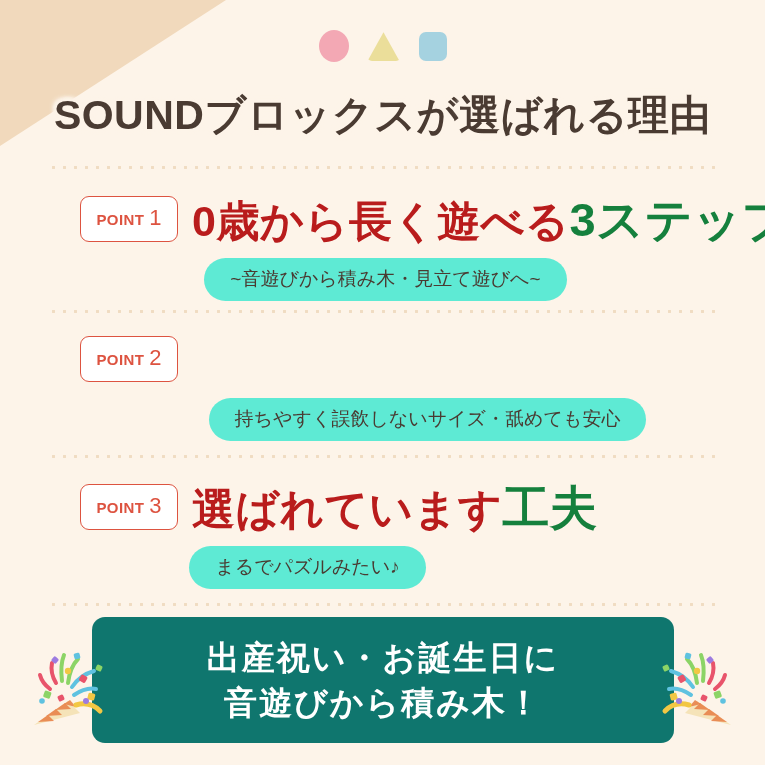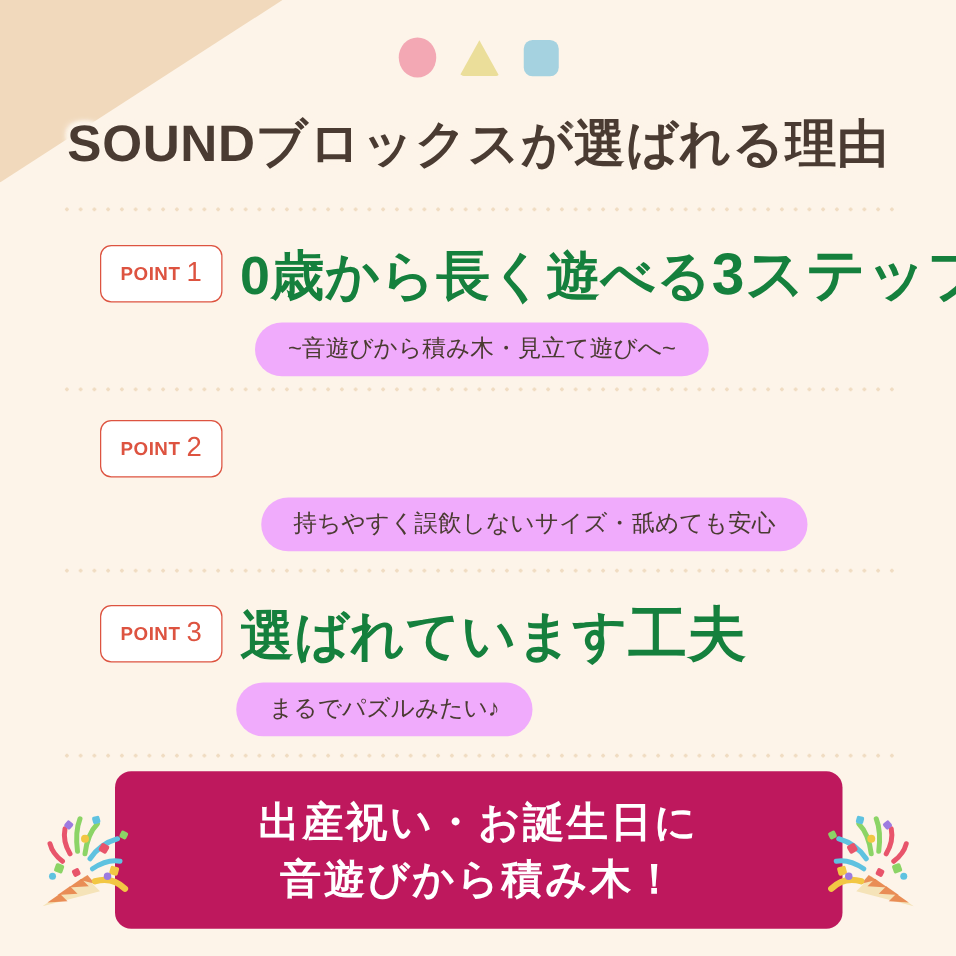--- a/index.html
+++ b/index.html
@@ -147,40 +147,40 @@
     line-height: 1;
     position: relative;
     top: -1px;
   }
 
   .point-title {
     white-space: nowrap;
     line-height: 1;
   }
   .point-title .pt-red {
-    color: #15803d;
+    color: #b91c1c;
     font-size: 43px;
     font-weight: 700;
     letter-spacing: 0.5px;
   }
   .point-title .pt-dark {
     color: #15803d;
     font-size: 47px;
     font-weight: 700;
     letter-spacing: 0.5px;
   }
 
   .point-sub-wrap {
     display: flex;
     justify-content: center;
     margin-top: 10px;
     padding-left: 10px;
   }
   .point-sub {
-    background: #f0abfc;
+    background: #5eead4;
     border-radius: 22px;
     padding: 8px 26px 9px 26px;
     font-size: 19px;
     color: #4A3B32;
     font-weight: 500;
     white-space: nowrap;
   }
   .sub-1 { transform: translateX(-2px); }
   .sub-2 { transform: translateX(40px); }
   .sub-3 { transform: translateX(-80px); }
@@ -193,21 +193,21 @@
     width: 765px;
     height: 130px;
     z-index: 2;
   }
   .banner {
     position: absolute;
     left: 92px;
     top: 0;
     width: 582px;
     height: 126px;
-    background: #be185d;
+    background: #0f766e;
     border-radius: 13px;
     display: flex;
     flex-direction: column;
     align-items: center;
     justify-content: center;
     gap: 4px;
     z-index: 3;
   }
   .banner-line {
     color: #FFFFFF;

